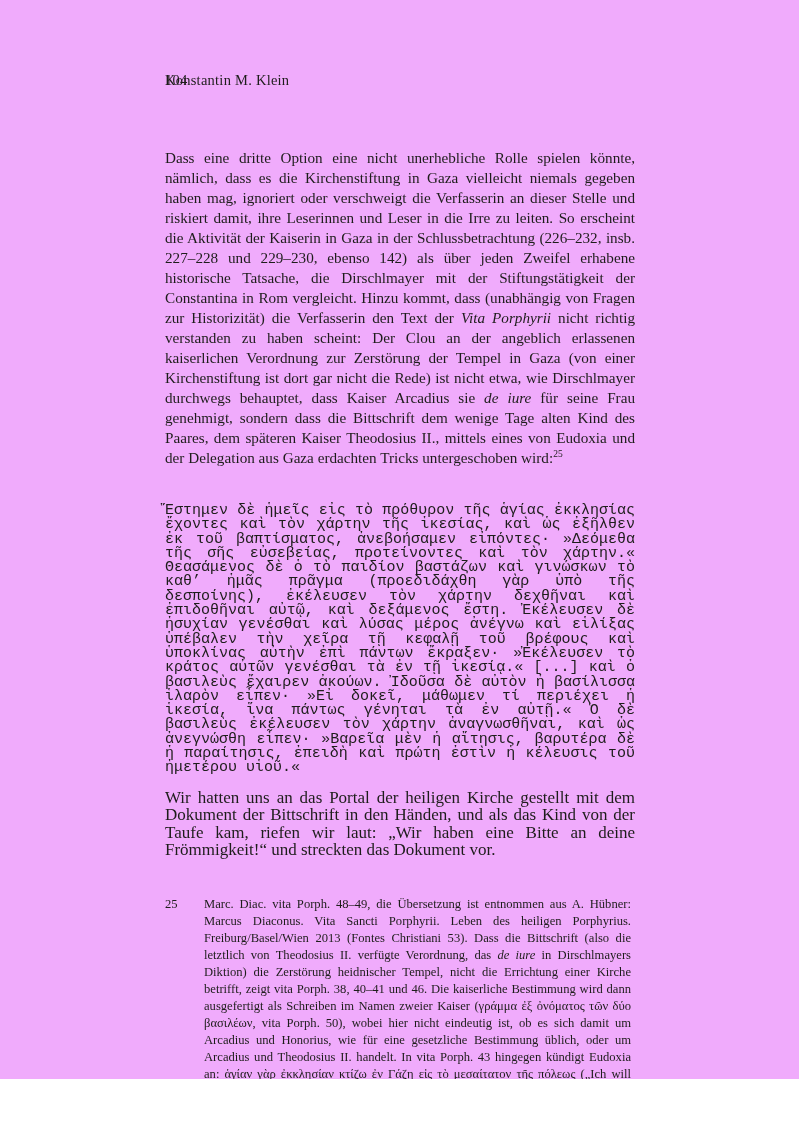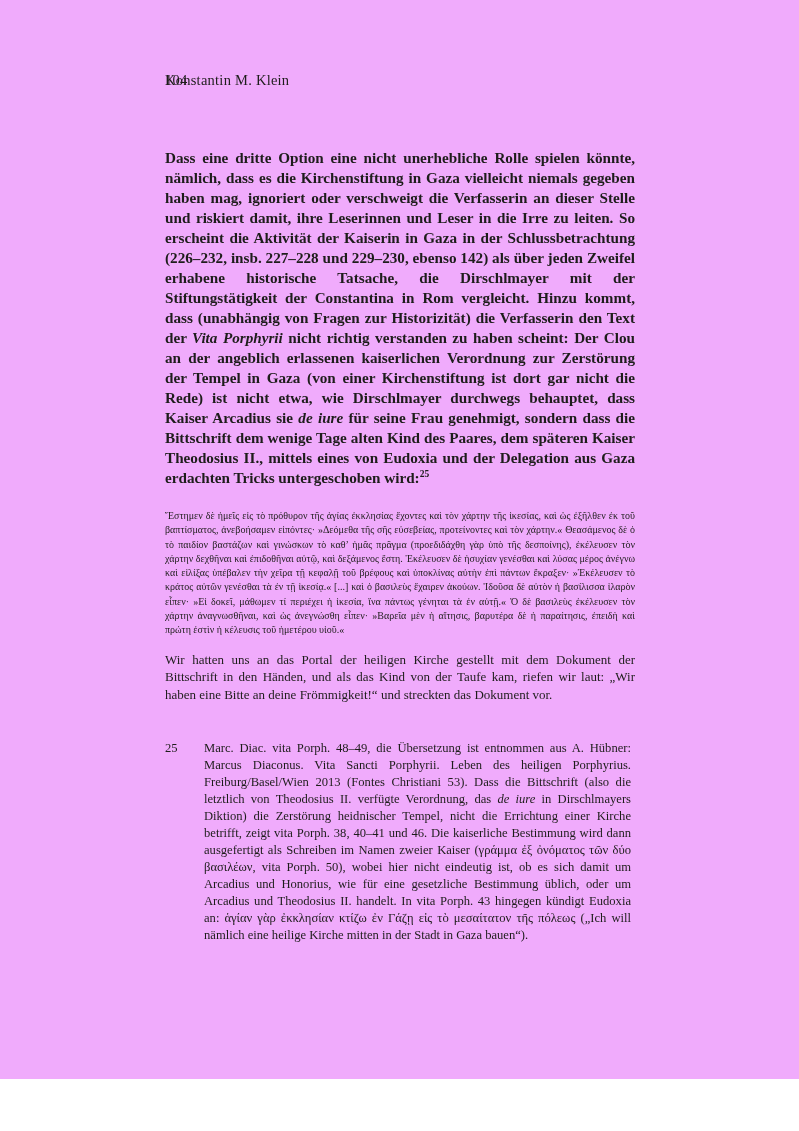--- a/index.html
+++ b/index.html
@@ -18,35 +18,35 @@
   }
   .page-number { position: absolute; left: 0; top: 0; letter-spacing: 0.3px; }
   .running-title { position: absolute; left: 0; right: 0; text-align: left; letter-spacing: 0.25px; }
 
   .content { position: absolute; top: 148px; left: 165px; width: 470px; }
 
   .body-text {
     margin: 0;
     font-size: 15.2px; line-height: 20px;
     text-align: justify;
-    hyphens: auto; font-weight: bold; -webkit-hyphens: auto;
+    hyphens: auto; -webkit-hyphens: auto;
   }
   .italic { font-style: italic; }
   .fn-ref { font-size: 9.5px; line-height: 0; vertical-align: super; }
 
   .greek-quote {
-    margin: 21px 0 0 0;
-    font-size: 10px; line-height: 14.3px;
+    margin: 36px 0 0 0;
+    font-size: 15px; line-height: 14.3px;
     text-align: justify;
-    font-family: Liberation Serif, serif;
+    font-family: Liberation Mono, monospace;
   }
 
   .translation {
     margin: 13px 0 0 0;
-    font-size: 13px; line-height: 17.5px;
+    font-size: 17px; line-height: 17.5px;
     text-align: justify;
     hyphens: auto; -webkit-hyphens: auto;
   }
 
   .footnote {
     position: relative;
     margin-top: 37px;
     padding-left: 35px;
     font-size: 12.6px; line-height: 17px;
   }

